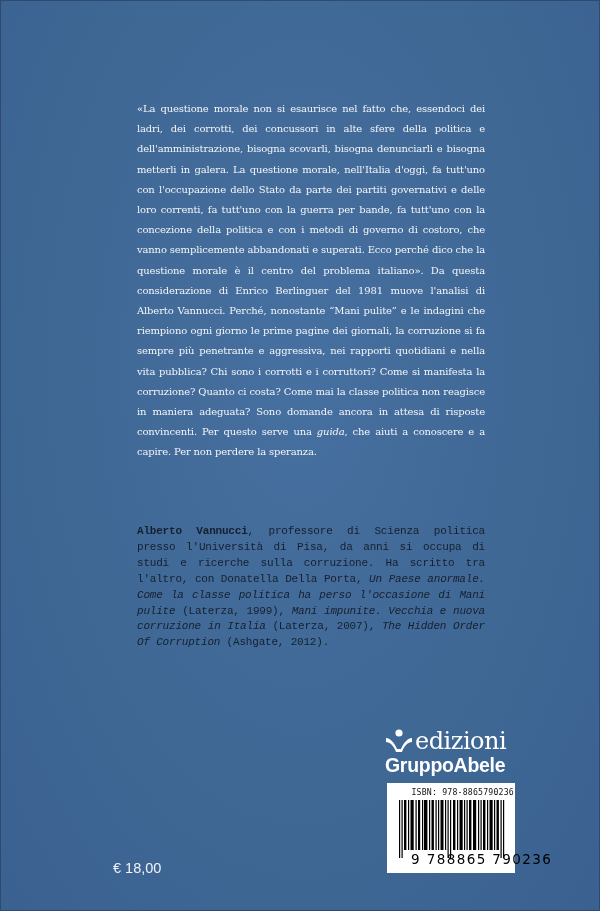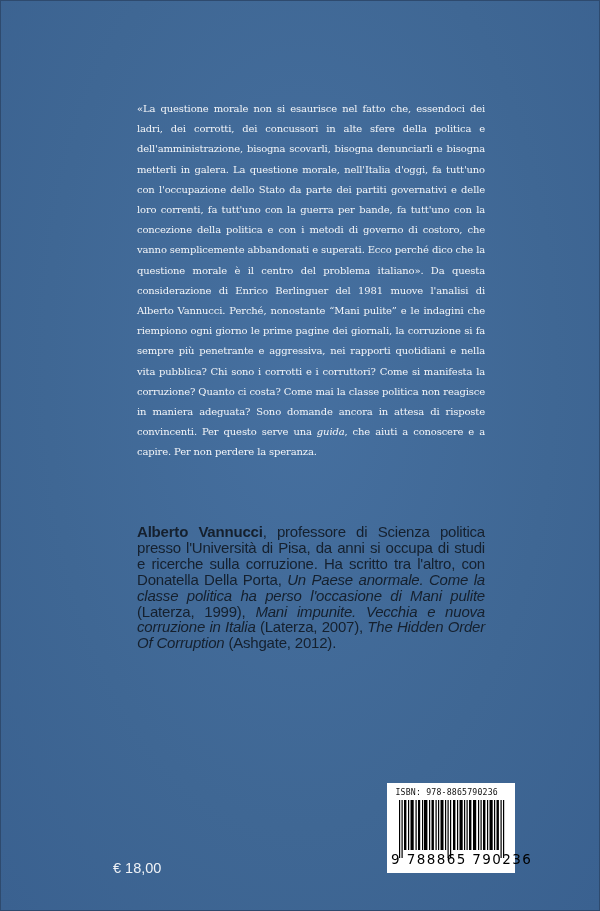--- a/index.html
+++ b/index.html
@@ -26,22 +26,22 @@
       text-align: justify;
       hyphens: auto;
       letter-spacing: -0.15px;
     }
     .blurb em { font-style: italic; }
     .bio {
       position: absolute;
       left: 136px; top: 523px;
       width: 348px;
       color: #15202e;
-      font-family: Liberation Sans, sans-serif;
-      font-size: 15px;
+      font-family: Liberation Mono, monospace;
+      font-size: 11px;
       line-height: 15.9px;
       text-align: justify;
       letter-spacing: -0.2px;
     }
     .bio b { font-weight: bold; }
     .bio i { font-style: italic; }
     .logo {
       position: absolute;
       left: 384px; top: 726px;
       width: 140px; height: 50px;
@@ -60,59 +60,70 @@
       font-size: 19.5px; line-height: 22px;
       letter-spacing: -0.3px;
       margin-top: 1px;
     }
     .barcode {
       position: absolute;
       left: 386px; top: 782px;
       width: 128px; height: 90px;
       background: #ffffff;
       box-sizing: border-box;
-      padding: 4px 16px 2px 4px;
+      padding: 4px 0 2px 4px;
     }
     .isbn-label {
       font-family: "DejaVu Sans Mono", monospace;
       font-size: 8.2px;
       color: #111;
       text-align: right;
       letter-spacing: 0.2px;
       padding-right: 1px;
       height: 11px;
       line-height: 11px;
     }
     .bars { display: block; width: 120px; height: 58px; margin-top: 2px; }
     .ean-digits {
       font-family: "DejaVu Sans", sans-serif;
       font-size: 13.5px;
       color: #000;
       line-height: 14px;
       letter-spacing: 1.4px;
       margin-top: -6px;
       white-space: nowrap;
+      margin-left: 20px;
     }
     .price {
       position: absolute;
       left: 112px; top: 859px;
       color: #f0f3f7;
       font-family: Liberation Sans, sans-serif;
       font-size: 14.5px;
     }
   </style>
 </head>
 <body>
 
 <div class="cover">
 
   <div class="blurb" lang="it"><span>«La questione morale non si esaurisce nel fatto che, essendoci dei ladri, dei corrotti, dei concussori in alte sfere della politica e dell'amministrazione, bisogna scovarli, bisogna denunciarli e bisogna metterli in galera. La questione morale, nell'Italia d'oggi, fa tutt'uno con l'occupazione dello Stato da parte dei partiti governativi e delle loro correnti, fa tutt'uno con la guerra per bande, fa tutt'uno con la concezione della politica e con i metodi di governo di costoro, che vanno semplicemente abbandonati e superati. Ecco perché dico che la questione morale è il centro del problema italiano». Da questa considerazione di Enrico Berlinguer del 1981 muove l'analisi di Alberto Vannucci. Perché, nonostante “Mani pulite” e le indagini che riempiono ogni giorno le prime pagine dei giornali, la corruzione si fa sempre più penetrante e aggressiva, nei rapporti quotidiani e nella vita pubblica? Chi sono i corrotti e i corruttori? Come si manifesta la corruzione? Quanto ci costa? Come mai la classe politica non reagisce in maniera adeguata? Sono domande ancora in attesa di risposte convincenti. Per questo serve una </span><em>guida</em><span>, che aiuti a conoscere e a capire. Per non perdere la speranza.</span></div>
 
   <div class="bio" lang="it"><b>Alberto Vannucci</b><span>, professore di Scienza politica presso l'Università di Pisa, da anni si occupa di studi e ricerche sulla corruzione. Ha scritto tra l'altro, con Donatella Della Porta, </span><i>Un Paese anormale. Come la classe politica ha perso l'occasione di Mani pulite</i><span> (Laterza, 1999), </span><i>Mani impunite. Vecchia e nuova corruzione in Italia</i><span> (Laterza, 2007), </span><i>The Hidden Order Of Corruption</i><span> (Ashgate, 2012).</span></div>
 
+  <div class="logo">
+    <div class="logo-row">
+      <svg class="logo-icon" viewBox="0 0 28 24">
+        <circle cx="14" cy="4" r="3.6" fill="#ffffff"></circle>
+        <path d="M1 9 C5 9, 9 13, 12 20 L16 20 C19 13, 23 9, 27 9 L27 13 C23 13, 19 17, 17 23 L11 23 C9 17, 5 13, 1 13 Z" fill="#ffffff"></path>
+      </svg>
+      <span class="logo-edizioni">edizioni</span>
+    </div>
+    <div class="logo-gruppo">GruppoAbele</div>
+  </div>
 
   <div class="barcode">
     <div class="isbn-label">ISBN: 978-8865790236</div>
     <svg class="bars" viewBox="0 0 120 58" preserveAspectRatio="none">
       <g fill="#000">
         <rect x="8" y="0" width="1.2" height="58"></rect>
         <rect x="10.5" y="0" width="1.2" height="58"></rect>
         <rect x="13" y="0" width="2.4" height="50"></rect>
         <rect x="17" y="0" width="1.2" height="50"></rect>
         <rect x="19.5" y="0" width="3.2" height="50"></rect>

